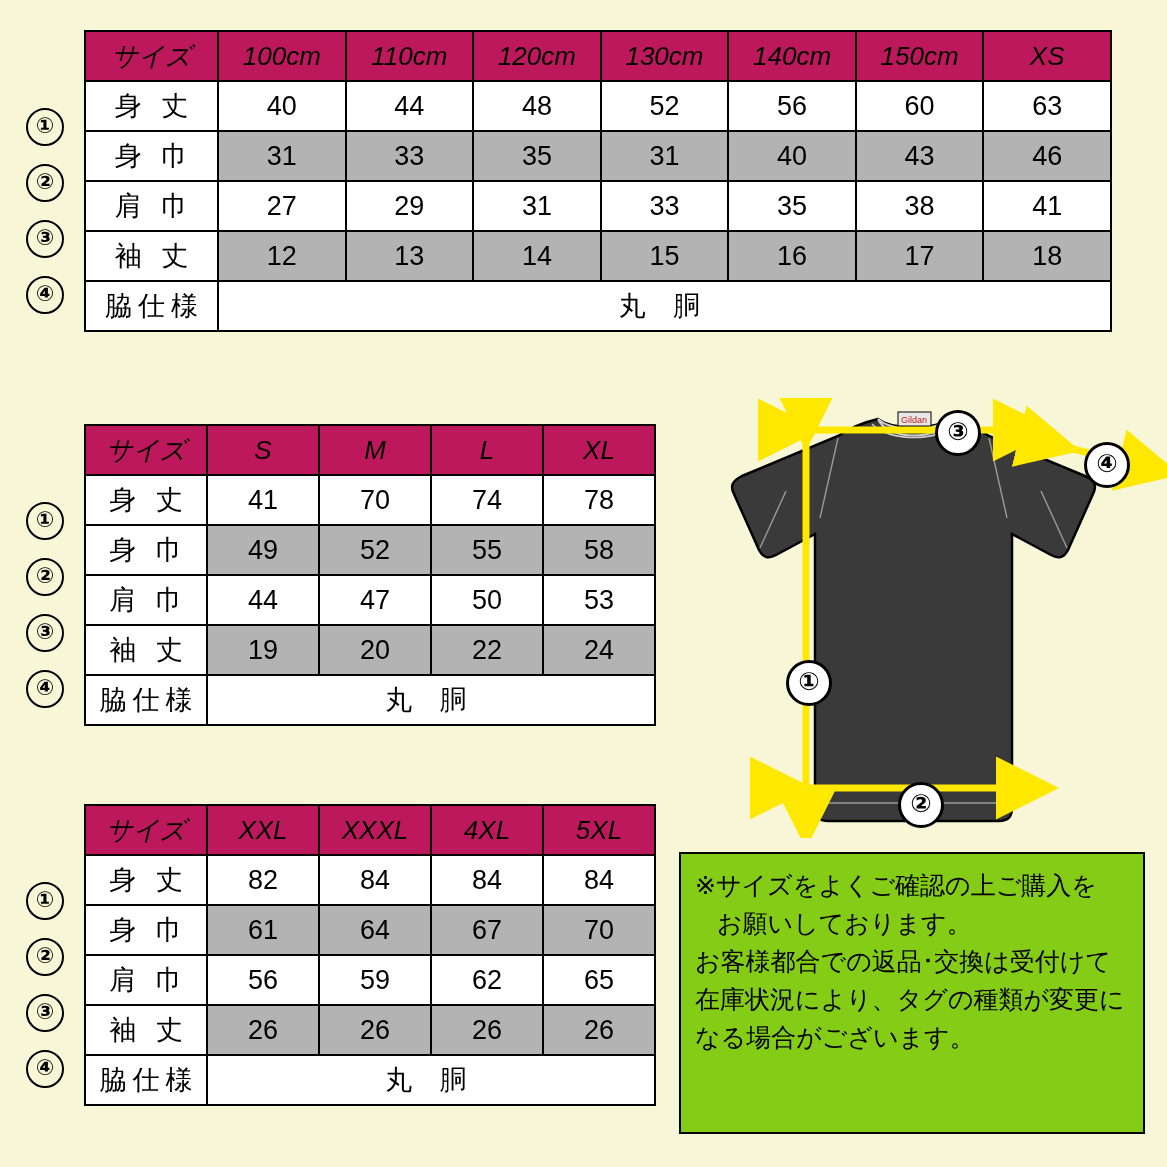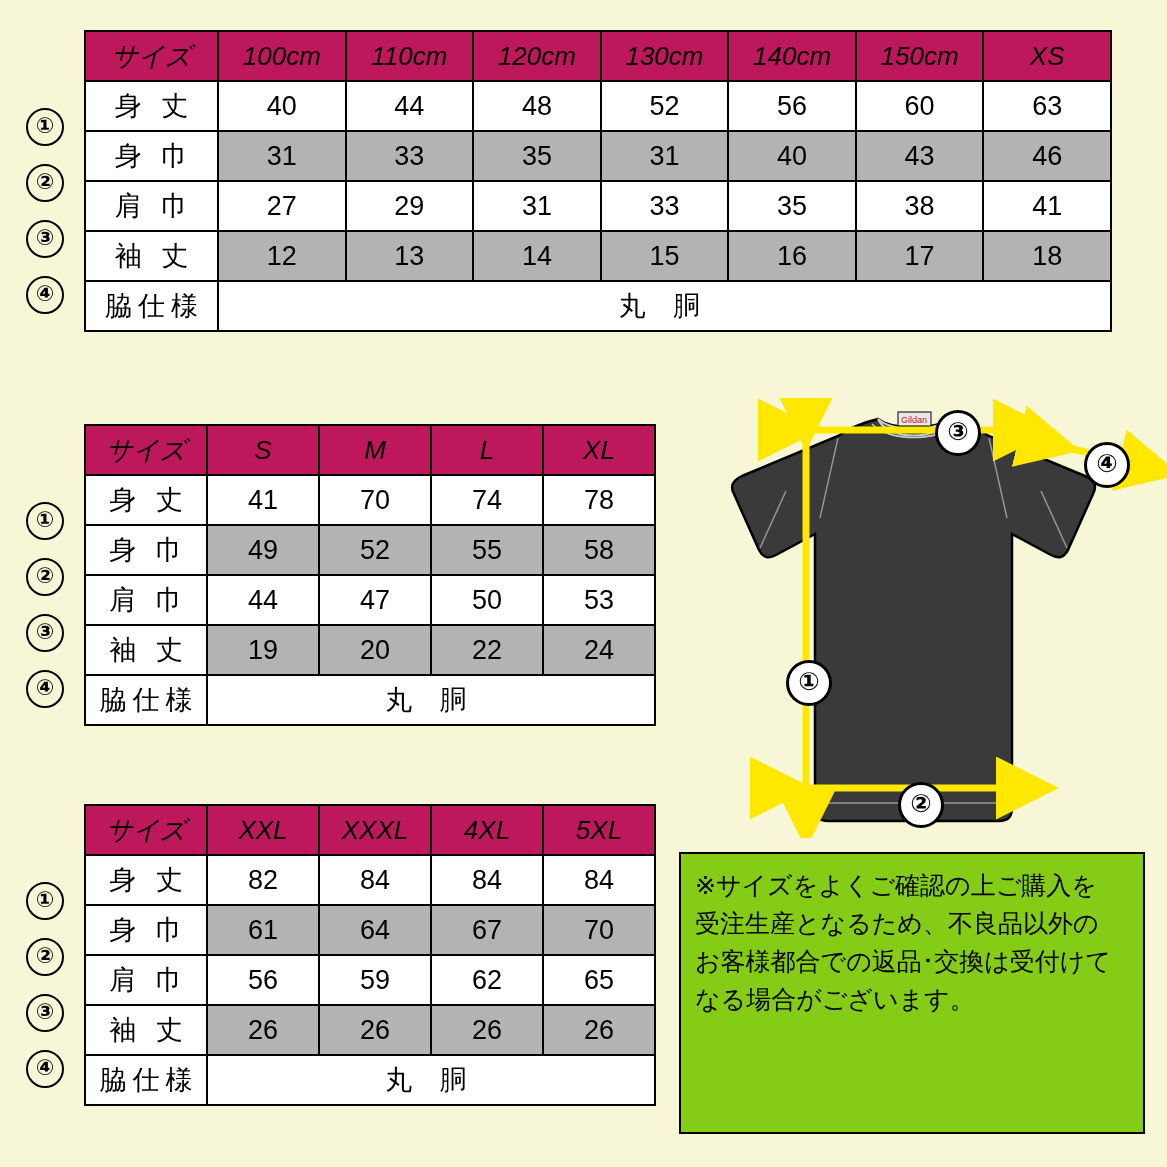--- a/index.html
+++ b/index.html
@@ -357,18 +357,19 @@
     </svg>
 
     <div class="circ-overlay" style="left:275px; top:12px;">③</div>
     <div class="circ-overlay" style="left:424px; top:44px;">④</div>
     <div class="circ-overlay" style="left:126px; top:262px;">①</div>
     <div class="circ-overlay" style="left:238px; top:384px;">②</div>
   </div>
 
   <div id="notes">
     <p>※サイズをよくご確認の上ご購入を</p>
-    <p>受注生産となるため、不良品以外の</p>
+    <p class="indent">お願いしております。</p>
     <p>お客様都合での返品･交換は受付けて</p>
+    <p>在庫状況により、タグの種類が変更に</p>
     <p>なる場合がございます。</p>
   </div>
 
 </div>
 
 </body></html>

